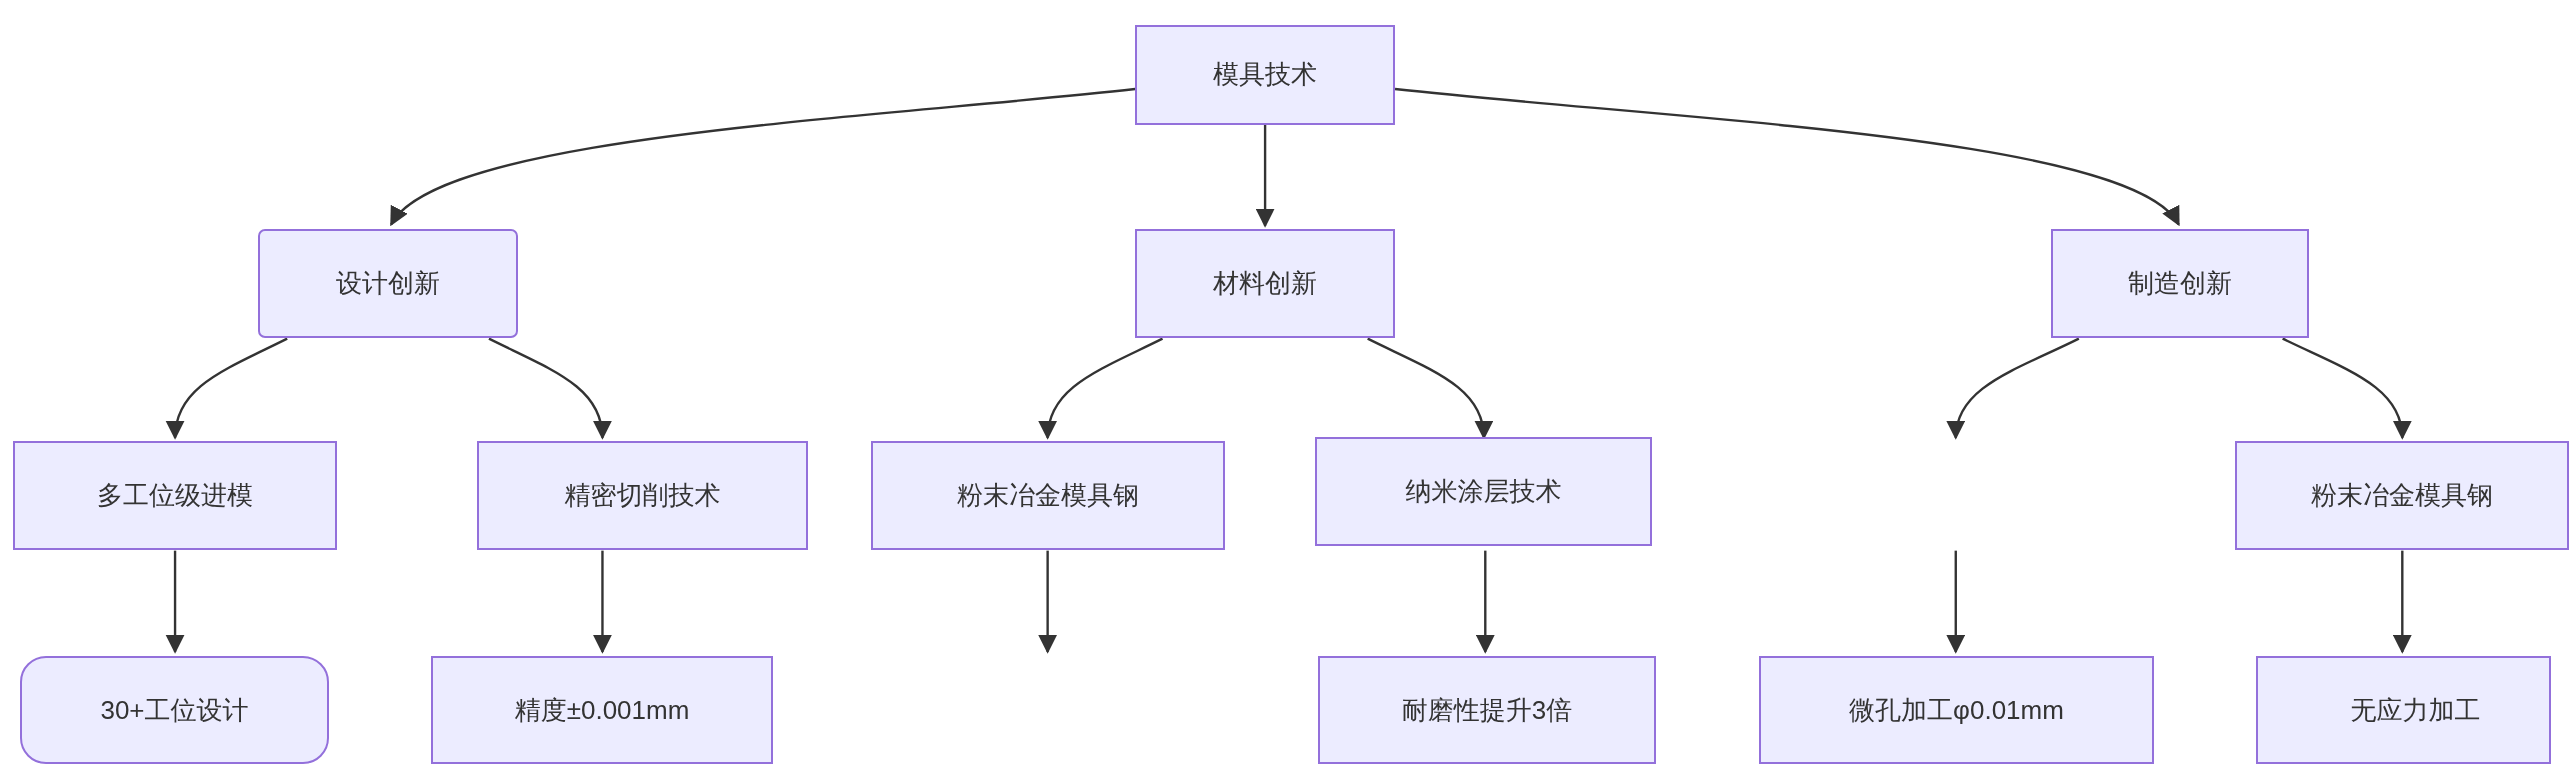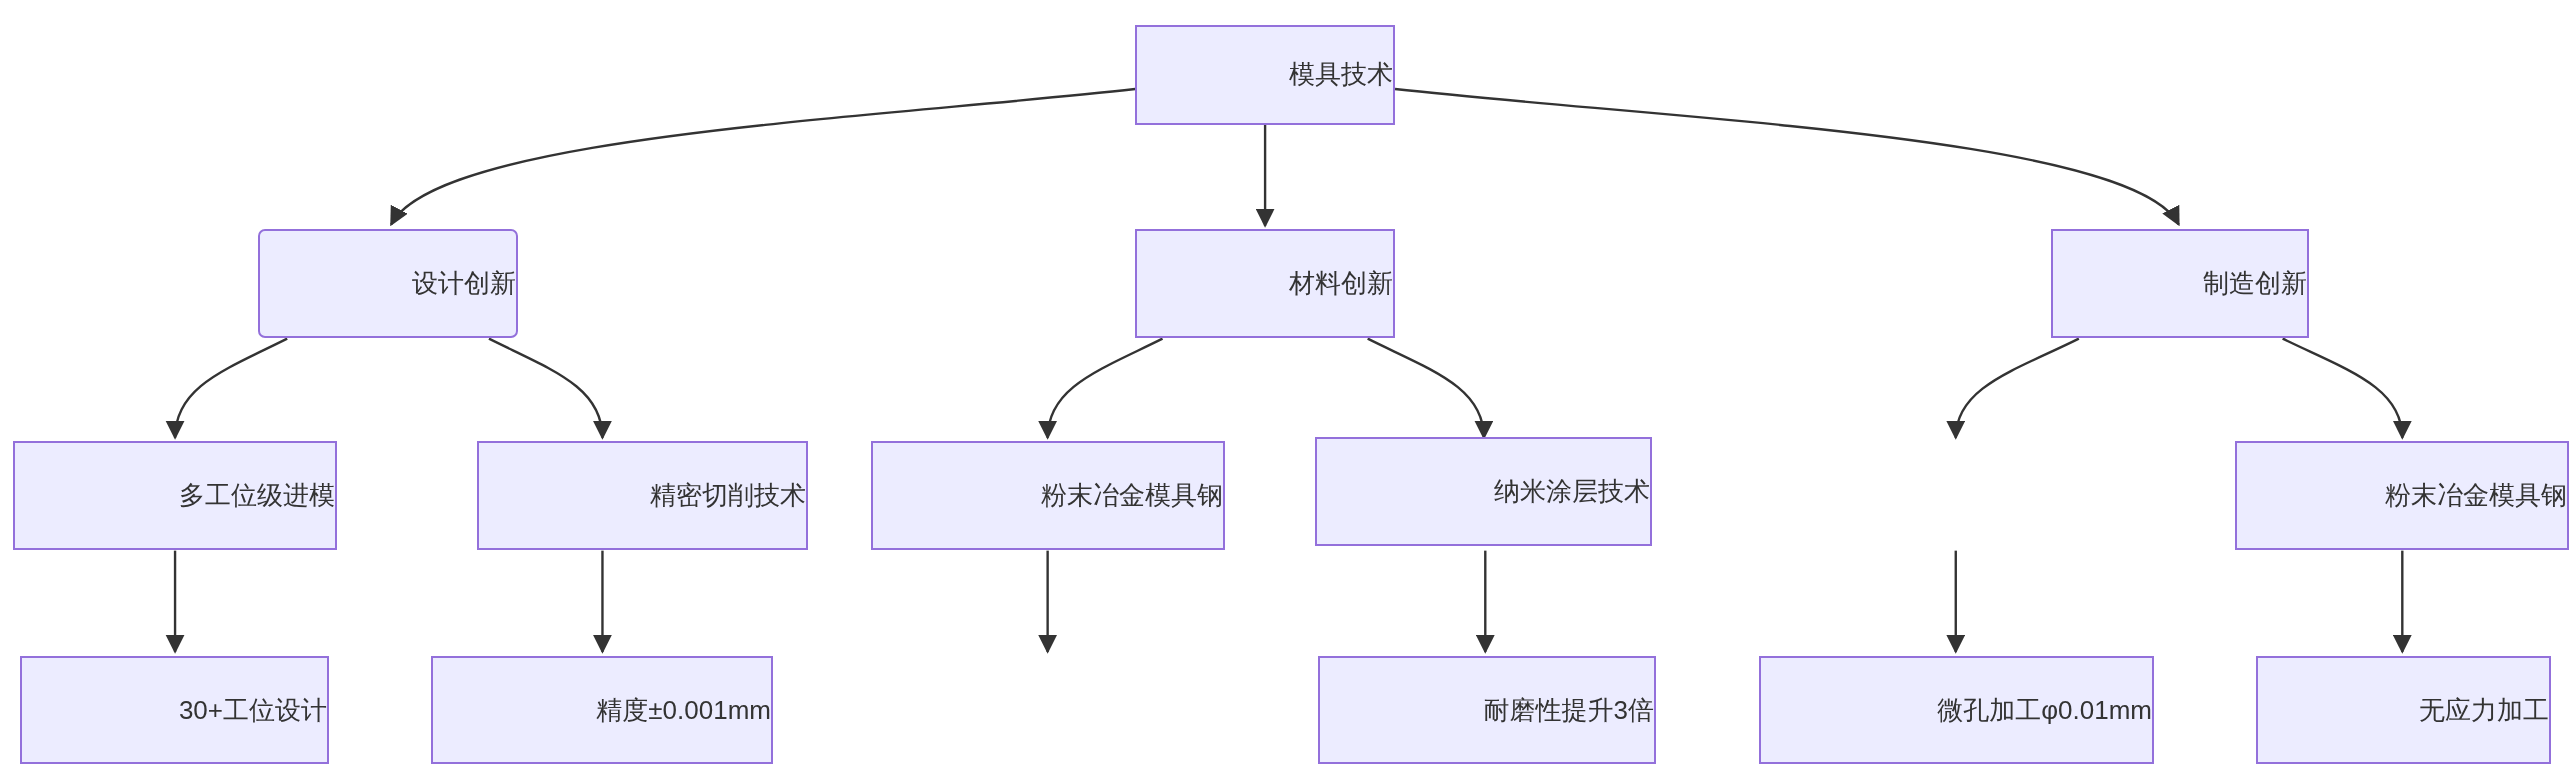--- a/index.html
+++ b/index.html
@@ -10,38 +10,38 @@
     font-family:"Liberation Sans","DejaVu Sans",sans-serif;
     overflow:hidden;
   }
   #edge-layer{position:absolute;left:0;top:0;width:2576px;height:784px;}
   .edge{stroke:#333333;stroke-width:3.5;fill:none;}
   .node{
     position:absolute;
     background:#ECECFF;
     border:2.1px solid #9370DB;
     box-sizing:border-box;
-    display:flex;align-items:center;justify-content:flex-end;
+    display:flex;align-items:center;justify-content:center;
     color:#333333;
     font-size:26px;
     text-align:center;
     white-space:nowrap;
   }
   
   .n0 {left:1135px;top:24.6px; width:260px;height:100px;}
   .n1 {left:258px; top:229px;width:260px;height:109px;border-radius:7px;}
   .n2 {left:1135px;top:229px;width:260px;height:109px;}
   .n3 {left:2051px;top:229px;width:258px;height:109px;}
   .n4 {left:13px;  top:441px;width:324px;height:109px;}
   .n5 {left:437px; top:441px;width:331px;height:109px;margin-left:40px;}
   .n6 {left:871px;top:441px;width:354px;height:109px;}
   .n7 {left:1315px;top:437px;width:337px;height:109px;}
   .n8 {left:1792px;top:441px;width:329px;height:109px;}
   .n9 {left:2235px;top:441px;width:334px;height:109px;}
-  .n10{left:20px;  top:656px;width:309px;height:108px;}
+  .n10{left:20px;  top:656px;width:309px;height:108px;border-radius:26px;}
   .n11{left:431px; top:656px;width:342px;height:108px;}
   .n12{left:879px;top:656px;width:337px;height:108px;}
   .n13{left:1318px;top:656px;width:338px;height:108px;}
   .n14{left:1759px;top:656px;width:395px;height:108px;}
   .n15{left:2256px;top:656px;width:295px;height:108px;padding-left:24px;}
 </style>
 </head>
 <body>
 
 <div id="canvas">

